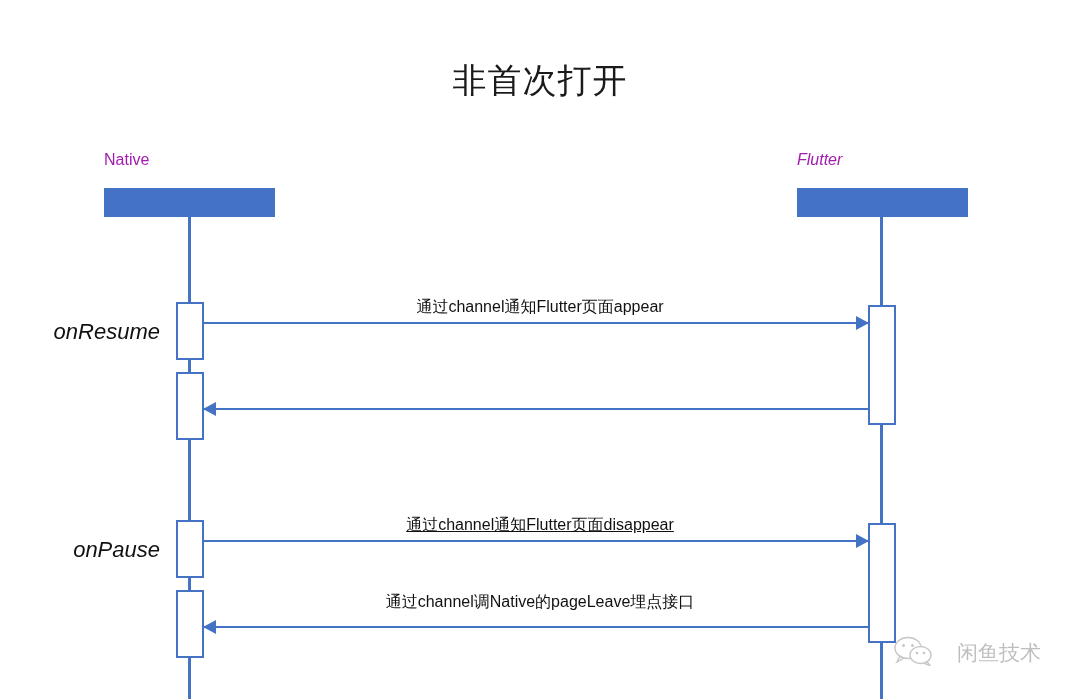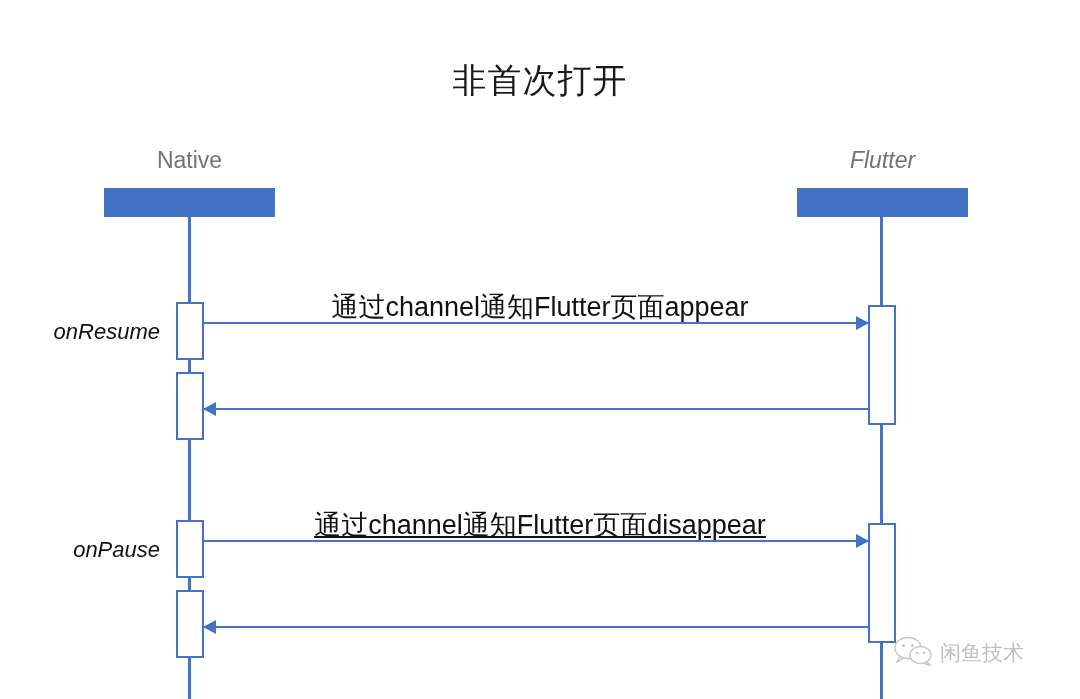--- a/index.html
+++ b/index.html
@@ -27,24 +27,23 @@
     width: 1080px;
     text-align: center;
     font-size: 34px;
     line-height: 44px;
     color: #1a1a1a;
     letter-spacing: 1px;
   }
   
   .participant-label {
     position: absolute;
-    font-size: 23px;
+    font-size: 16px;
     line-height: 28px;
-    color: #737373;
-    text-align: center;
+    color: #a21caf;
     white-space: nowrap;
   }
   .participant-bar {
     position: absolute;
     background: #4472C4;
     height: 29px;
   }
   
   .lifeline {
     position: absolute;
@@ -72,21 +71,21 @@
     border-bottom: 7px solid transparent;
   }
   .arrow-head.right {
     border-left: 13px solid #4472C4;
   }
   .arrow-head.left {
     border-right: 13px solid #4472C4;
   }
   .msg-label {
     position: absolute;
-    font-size: 27px;
+    font-size: 16px;
     line-height: 28px;
     color: #111111;
     white-space: nowrap;
     text-align: center;
   }
   
   .stage-label {
     position: absolute;
     font-size: 22px;
     line-height: 28px;
@@ -95,21 +94,21 @@
     text-align: right;
     font-style: italic;
   }
   
   .watermark {
     position: absolute;
     left: 893px;
     top: 636px;
     display: flex;
     align-items: center;
-    gap: 7px;
+    gap: 24px;
     opacity: 0.55;
   }
   .watermark .wm-text {
     font-family: "DejaVu Serif", "Liberation Serif", serif;
     font-size: 21px;
     line-height: 26px;
     color: #8a8a8a;
     white-space: nowrap;
   }
 </style>
@@ -151,20 +150,21 @@
   <div class="msg-line" style="left:204px; top:322px; width:664px;"></div>
   <div class="arrow-head right" style="left:856px; top:316px;"></div>
 
   <div class="msg-line" style="left:204px; top:408px; width:664px;"></div>
   <div class="arrow-head left" style="left:203px; top:402px;"></div>
 
   <div class="msg-label" style="left:206px; top:511px; width:668px;text-decoration:underline;">通过channel通知Flutter页面disappear</div>
   <div class="msg-line" style="left:204px; top:540px; width:664px;"></div>
   <div class="arrow-head right" style="left:856px; top:534px;"></div>
 
+  <div class="msg-label" style="left:206px; top:588px; width:668px;">通过channel调Native的pageLeave埋点接口</div>
   <div class="msg-line" style="left:204px; top:626px; width:664px;"></div>
   <div class="arrow-head left" style="left:203px; top:620px;"></div>
 
   <div class="watermark">
     <span>
       <svg width="40" height="30" viewBox="0 0 40 30" aria-hidden="true">
         <ellipse cx="15" cy="12" rx="13" ry="10.5" fill="none" stroke="#9a9a9a" stroke-width="1.4"></ellipse>
         <path d="M7 20 L4 26 L10.5 22.2 Z" fill="none" stroke="#9a9a9a" stroke-width="1.4"></path>
         <circle cx="10.5" cy="9.5" r="1.5" fill="#9a9a9a"></circle>
         <circle cx="19.5" cy="9.5" r="1.5" fill="#9a9a9a"></circle>

